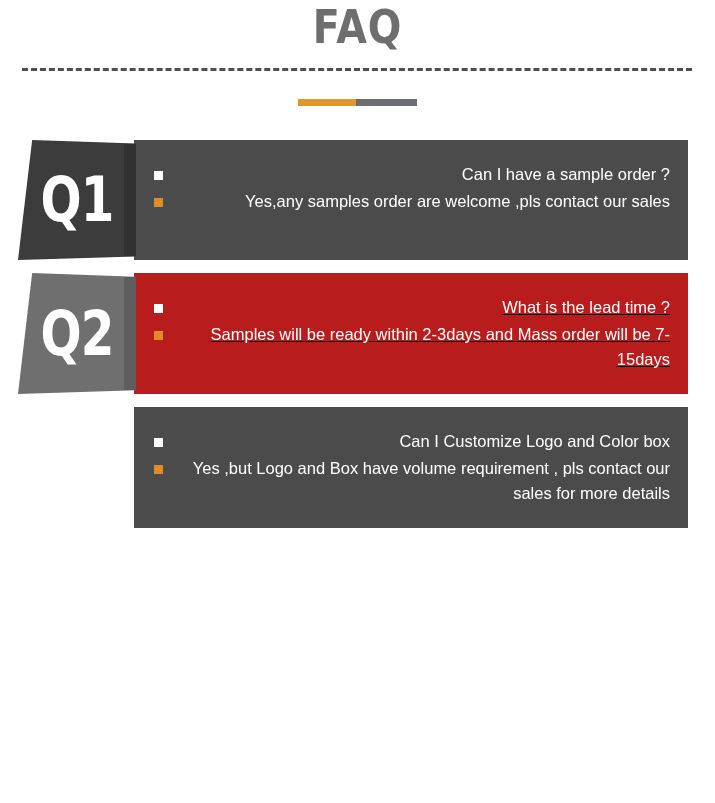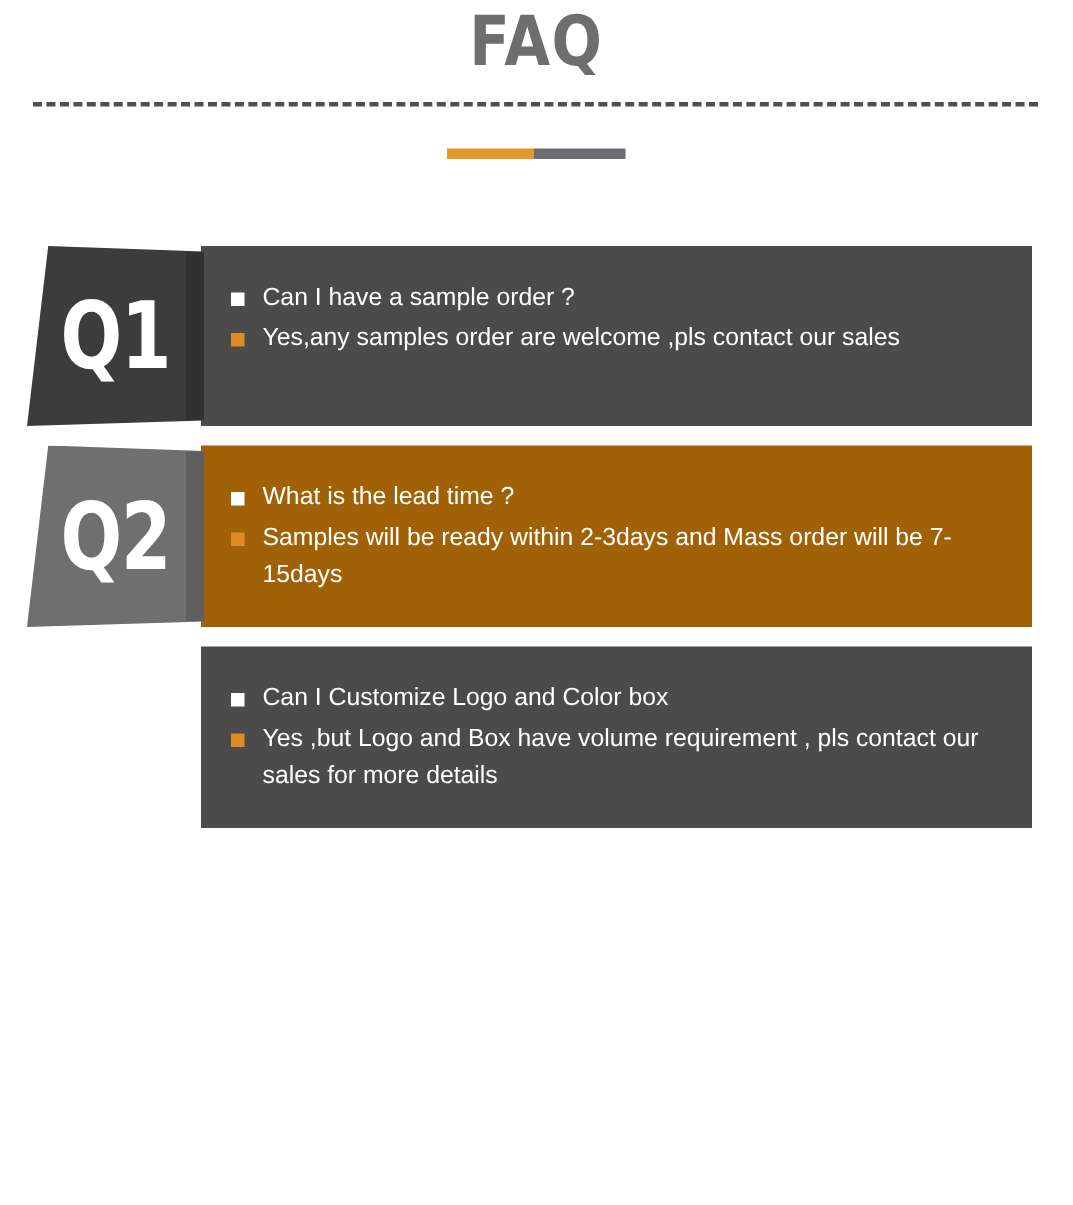--- a/index.html
+++ b/index.html
@@ -11,21 +11,21 @@
     height: 803px;
     background: #ffffff;
     font-family: "Liberation Sans", sans-serif;
     overflow: hidden;
     position: relative;
   }
 
   
   .header {
     position: relative;
-    height: 164px;
+    height: 140px;
   }
   .faq-title {
     position: absolute;
     top: 2px;
     left: 0;
     width: 715px;
     text-align: center;
     font-family: "DejaVu Sans", sans-serif;
     font-weight: bold;
     font-size: 46px;
@@ -113,20 +113,21 @@
     margin-right: 27px;
     min-height: 120px;
     padding: 22px 18px 22px 20px;
     box-sizing: border-box;
   }
 
   .qa-line {
     display: flex;
     align-items: flex-start;
     margin-bottom: 2px;
+    text-align: right;
   }
   .qa-line:last-child { margin-bottom: 0; }
   .bullet {
     flex: 0 0 auto;
     width: 9px;
     height: 9px;
     margin-top: 9px;
     margin-right: 12px;
   }
   .bullet.question { background: #ffffff; }
@@ -139,21 +140,21 @@
     font-family: "Liberation Sans", sans-serif;
   }
 
   
   .tone-dark .badge-face  { background: #3c3c3c; }
   .tone-dark .badge-fold  { background: #313131; }
   .tone-dark .panel       { background: #4b4b4b; }
 
   .tone-light .badge-face { background: #6f6f6f; }
   .tone-light .badge-fold { background: #5e5e5e; }
-  .tone-light .panel      { background: #a16207; }
+  .tone-light .panel      { background: #b91c1c; text-decoration: underline; }
 </style>
 </head>
 <body>
 
 <div class="header">
   <div class="faq-title">FAQ</div>
   <div class="dashed-rule"></div>
   <div class="accent-bar">
     <div class="seg-orange"></div>
     <div class="seg-gray"></div>

